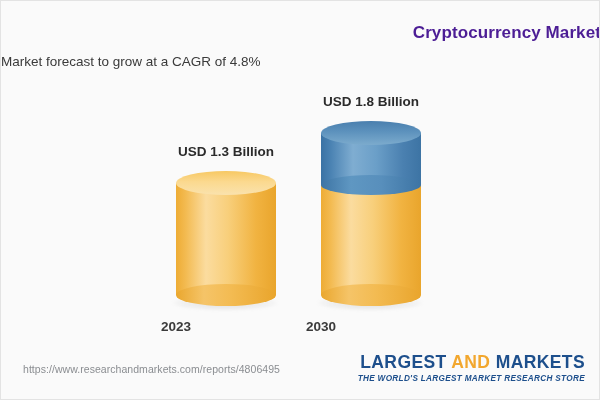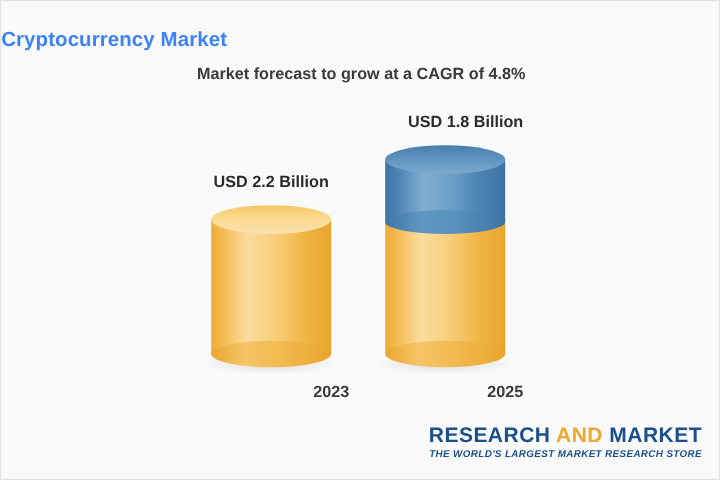--- a/index.html
+++ b/index.html
@@ -19,34 +19,34 @@
     border: 1px solid #e3e3e3;
     overflow: hidden;
   }
 
   
   #chart-title {
     position: absolute;
     top: 22px;
     left: 0;
     width: 600px;
+    text-align: right;
+    font-size: 17px;
+    font-weight: bold;
+    color: #4c1d95;
+    letter-spacing: 0.1px;
+  }
+  #chart-subtitle {
+    position: absolute;
+    top: 53px;
+    left: 0;
+    width: 600px;
     text-align: left;
-    font-size: 17px;
-    font-weight: bold;
-    color: #3b82f6;
-    letter-spacing: 0.1px;
-  }
-  #chart-subtitle {
-    position: absolute;
-    top: 53px;
-    left: 0;
-    width: 600px;
-    text-align: center;
     font-size: 13.5px;
-    font-weight: bold;
+    font-weight: normal;
     color: #3a3a3a;
   }
 
   
   #plot-area {
     position: absolute;
     left: 0;
     top: 80px;
     width: 600px;
     height: 265px;
@@ -59,28 +59,28 @@
   .value-label {
     position: absolute;
     width: 130px;
     left: 0;
     text-align: center;
     font-size: 13.5px;
     font-weight: bold;
     color: #2b2b2b;
   }
   #value-label-2023 { top: 63px; }
-  #value-label-2030 { top: 13px; text-align: right; }
+  #value-label-2030 { top: 13px; }
 
   .category-label {
     position: absolute;
     width: 130px;
     left: 0;
     top: 238px;
-    text-align: right;
+    text-align: left;
     font-size: 13.5px;
     font-weight: bold;
     color: #3a3a3a;
   }
 
   
   .cylinder {
     position: absolute;
     left: 15px;
     width: 100px;
@@ -224,21 +224,21 @@
 <div id="canvas">
 
   <div id="chart-title">Cryptocurrency Market</div>
 
   <div id="chart-subtitle">Market forecast to grow at a CAGR of 4.8%</div>
 
   <div id="plot-area">
 
     <div class="bar-group" id="bar-group-2023">
 
-      <div class="value-label" id="value-label-2023">USD 2.2 Billion</div>
+      <div class="value-label" id="value-label-2023">USD 1.3 Billion</div>
 
       <div class="cylinder" id="cylinder-2023">
         <div class="cyl-shadow" style="left:-4px;"></div>
 
         <div class="cyl-body yellow" style="top:12px; height:112px;"></div>
         <div class="cyl-base yellow" style="top:113px;"></div>
         <div class="cyl-cap yellow" style="top:0px;"></div>
       </div>
 
       <div class="category-label">2023</div>
@@ -252,30 +252,31 @@
         <div class="cyl-shadow" style="left:-4px;"></div>
 
         <div class="cyl-body yellow" style="top:62px; height:112px;"></div>
         <div class="cyl-base yellow" style="top:163px;"></div>
 
         <div class="cyl-body blue" style="top:12px; height:52px;"></div>
         <div class="cyl-seam" style="top:54px;"></div>
         <div class="cyl-cap blue" style="top:0px;"></div>
       </div>
 
-      <div class="category-label">2025</div>
+      <div class="category-label">2030</div>
     </div>
 
   </div>
 
   <div id="footer">
 
+    <div id="source-url">https://www.researchandmarkets.com/reports/4806495</div>
 
     <div id="brand-logo">
       <div id="brand-wordmark">
-        <span class="brand-dark">RESEARCH</span><span> </span><span class="brand-accent">AND</span><span> </span><span class="brand-dark">MARKET</span>
+        <span class="brand-dark">LARGEST</span><span> </span><span class="brand-accent">AND</span><span> </span><span class="brand-dark">MARKETS</span>
       </div>
       <div id="brand-tagline">THE WORLD'S LARGEST MARKET RESEARCH STORE</div>
     </div>
 
   </div>
 
 </div>
 
 </body></html>

